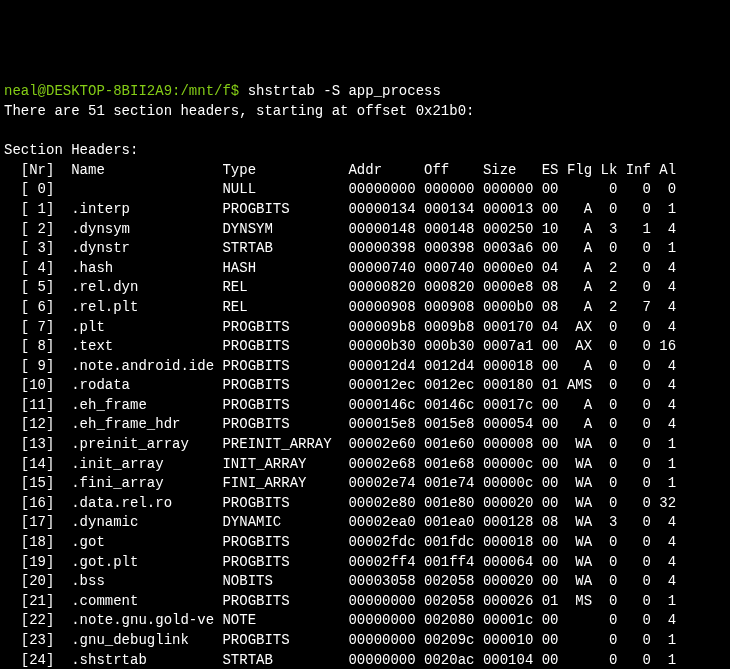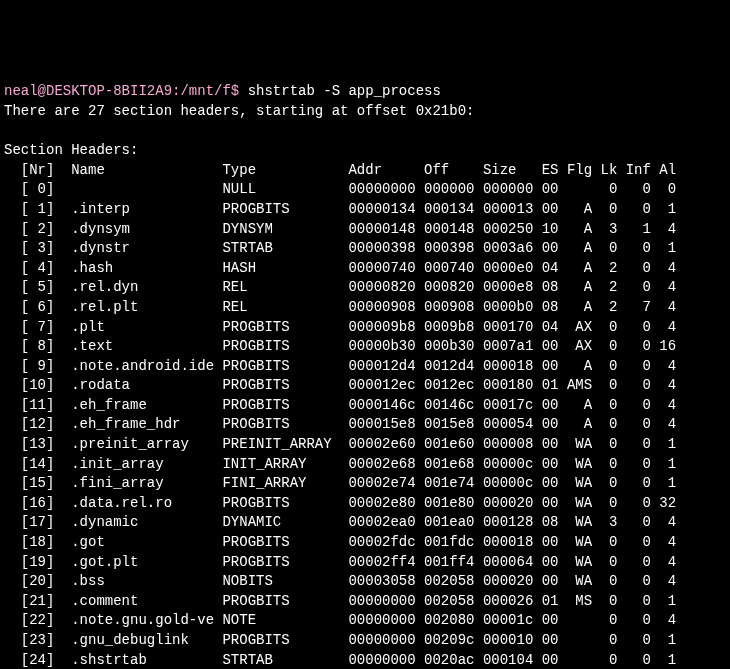--- a/index.html
+++ b/index.html
@@ -8,29 +8,29 @@
     font-family: "Consolas", "Courier New", monospace;
     font-size: 14px;
     line-height: 1.4;
     margin: 0;
     padding: 4px;
     white-space: pre;
     width: 730px;
     box-sizing: border-box;
     position: relative;
   }
-  .prompt-user { color: #f9a8d4; }
+  .prompt-user { color: #84cc16; }
 </style>
 </head>
 <body>
 
 
 
 <div><span class="prompt-user">neal@DESKTOP-8BII2A9:/mnt/f$ </span><span>shstrtab -S app_process</span>
-<span>There are 27 section headers, starting at offset 0x21b0:</span>
+<span>There are 51 section headers, starting at offset 0x21b0:</span>
 
 <span>Section Headers:</span>
 <span id="hdr">  [Nr]  Name              Type           Addr     Off    Size   ES Flg Lk Inf Al </span>
 <span id="rows">  [ 0]                    NULL           00000000 000000 000000 00      0   0  0
   [ 1]  .interp           PROGBITS       00000134 000134 000013 00   A  0   0  1
   [ 2]  .dynsym           DYNSYM         00000148 000148 000250 10   A  3   1  4
   [ 3]  .dynstr           STRTAB         00000398 000398 0003a6 00   A  0   0  1
   [ 4]  .hash             HASH           00000740 000740 0000e0 04   A  2   0  4
   [ 5]  .rel.dyn          REL            00000820 000820 0000e8 08   A  2   0  4
   [ 6]  .rel.plt          REL            00000908 000908 0000b0 08   A  2   7  4

